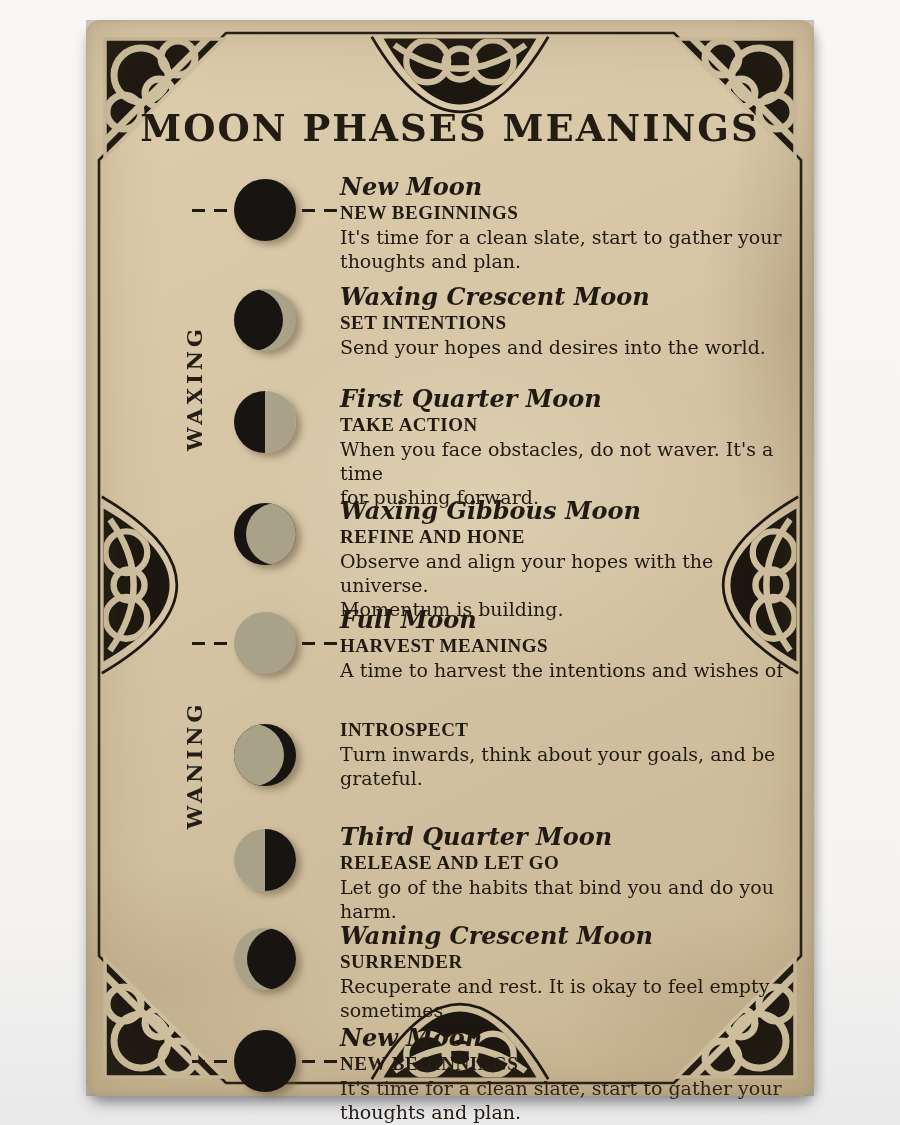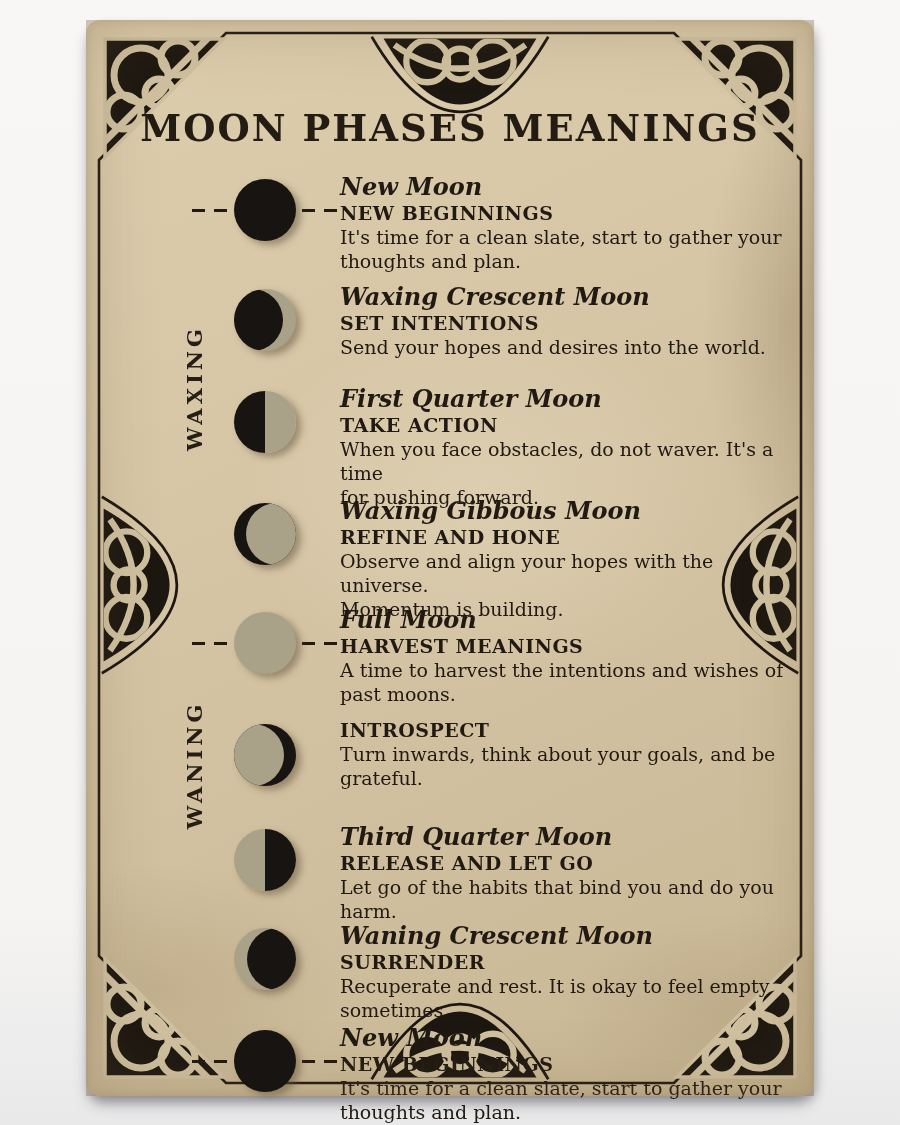--- a/index.html
+++ b/index.html
@@ -67,21 +67,21 @@
   .waning-gibbous{background:var(--moondark);}
   .waxing-crescent::after,.waning-crescent::after,.waxing-gibbous::after,.waning-gibbous::after{
     content:"";position:absolute;inset:0;border-radius:50%;
   }
   .waxing-crescent::after{background:var(--moondark);transform:translateX(-13px);}
   .waning-crescent::after{background:var(--moondark);transform:translateX(13px);}
   .waxing-gibbous::after{background:var(--moonlight);transform:translateX(12px);}
   .waning-gibbous::after{background:var(--moonlight);transform:translateX(-12px);}
   .text-cell{flex:1;color:var(--ink);padding-top:1px;}
   .phase-name{font-style:italic;font-weight:600;font-size:24px;line-height:28px;}
-  .phase-keyword{font-weight:700;font-size:19px;line-height:24px;letter-spacing:.5px;}
+  .phase-keyword{font-weight:700;font-size:19px;line-height:24px;letter-spacing:.5px;font-family:Liberation Serif, serif;}
   .phase-desc{font-size:19px;line-height:24px;}
   .vlabel{
     position:absolute;width:150px;height:30px;text-align:center;
     font-weight:700;font-size:21px;letter-spacing:4px;color:#251e15;
     transform:rotate(-90deg);transform-origin:center;
   }
   .vlabel.waxing{left:36px;top:353px;}
   .vlabel.waning{left:36px;top:730px;}
   .deco{position:absolute;pointer-events:none;}
   .corner{width:130px;height:130px;}
@@ -234,21 +234,20 @@
 
       <div class="row">
         <div class="moon-cell dashed">
           <div class="moon full-moon"></div>
         </div>
         <div class="text-cell">
           <div class="phase-name">Full Moon</div>
           <div class="phase-keyword">HARVEST MEANINGS</div>
           <div class="phase-desc">
             <div>A time to harvest the intentions and wishes of</div>
-            <div>past moons.</div>
           </div>
         </div>
       </div>
 
       <div class="row">
         <div class="moon-cell">
           <div class="moon waning-gibbous"></div>
         </div>
         <div class="text-cell">
           <div class="phase-keyword">INTROSPECT</div>

